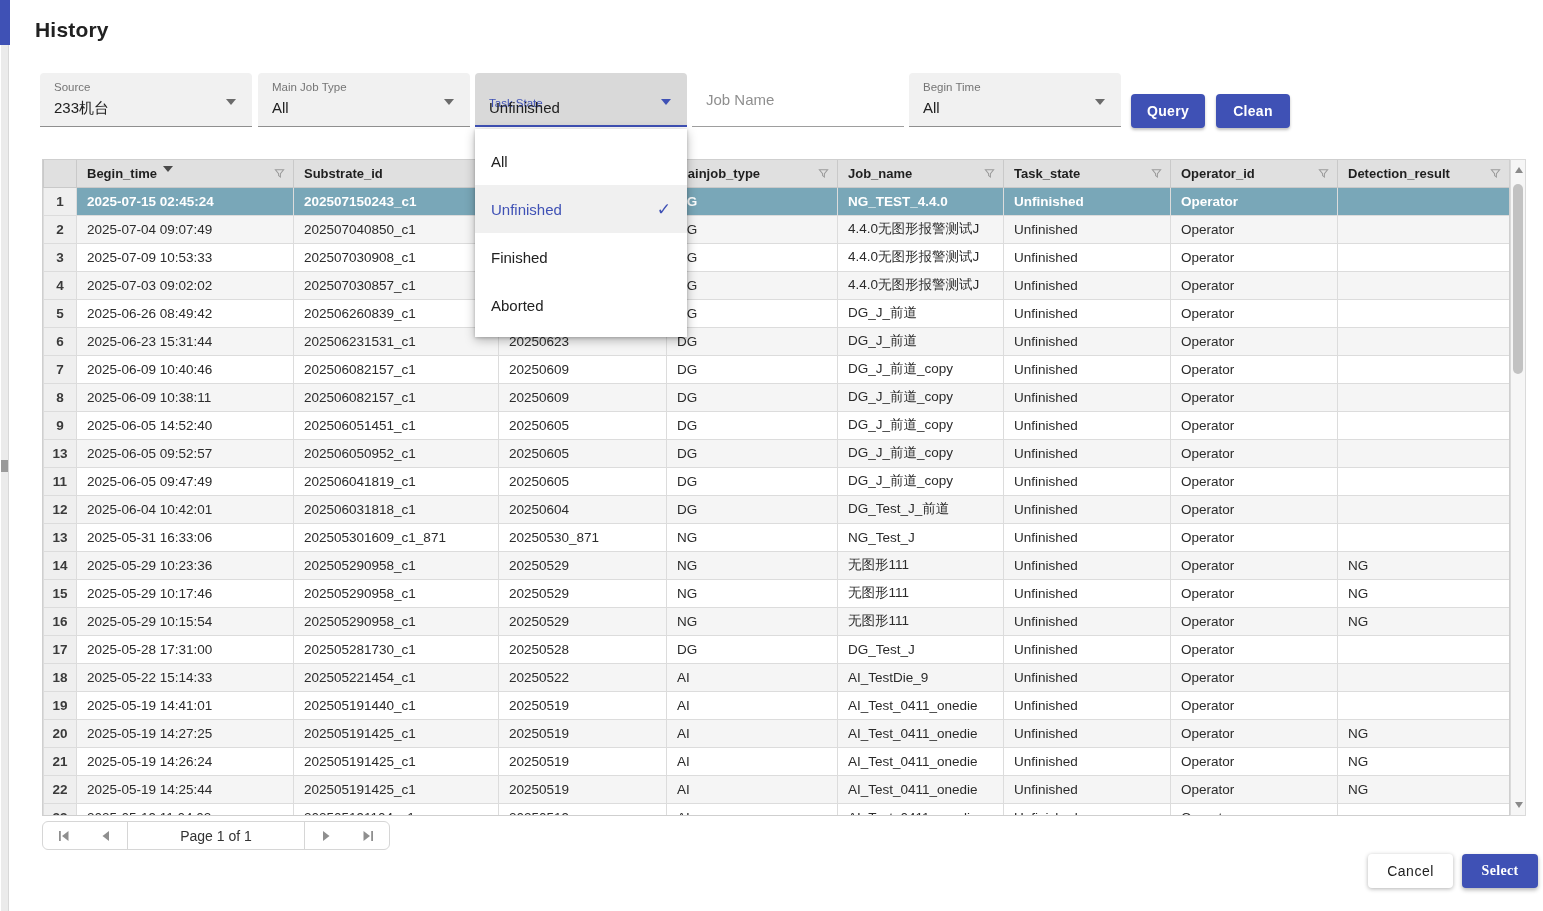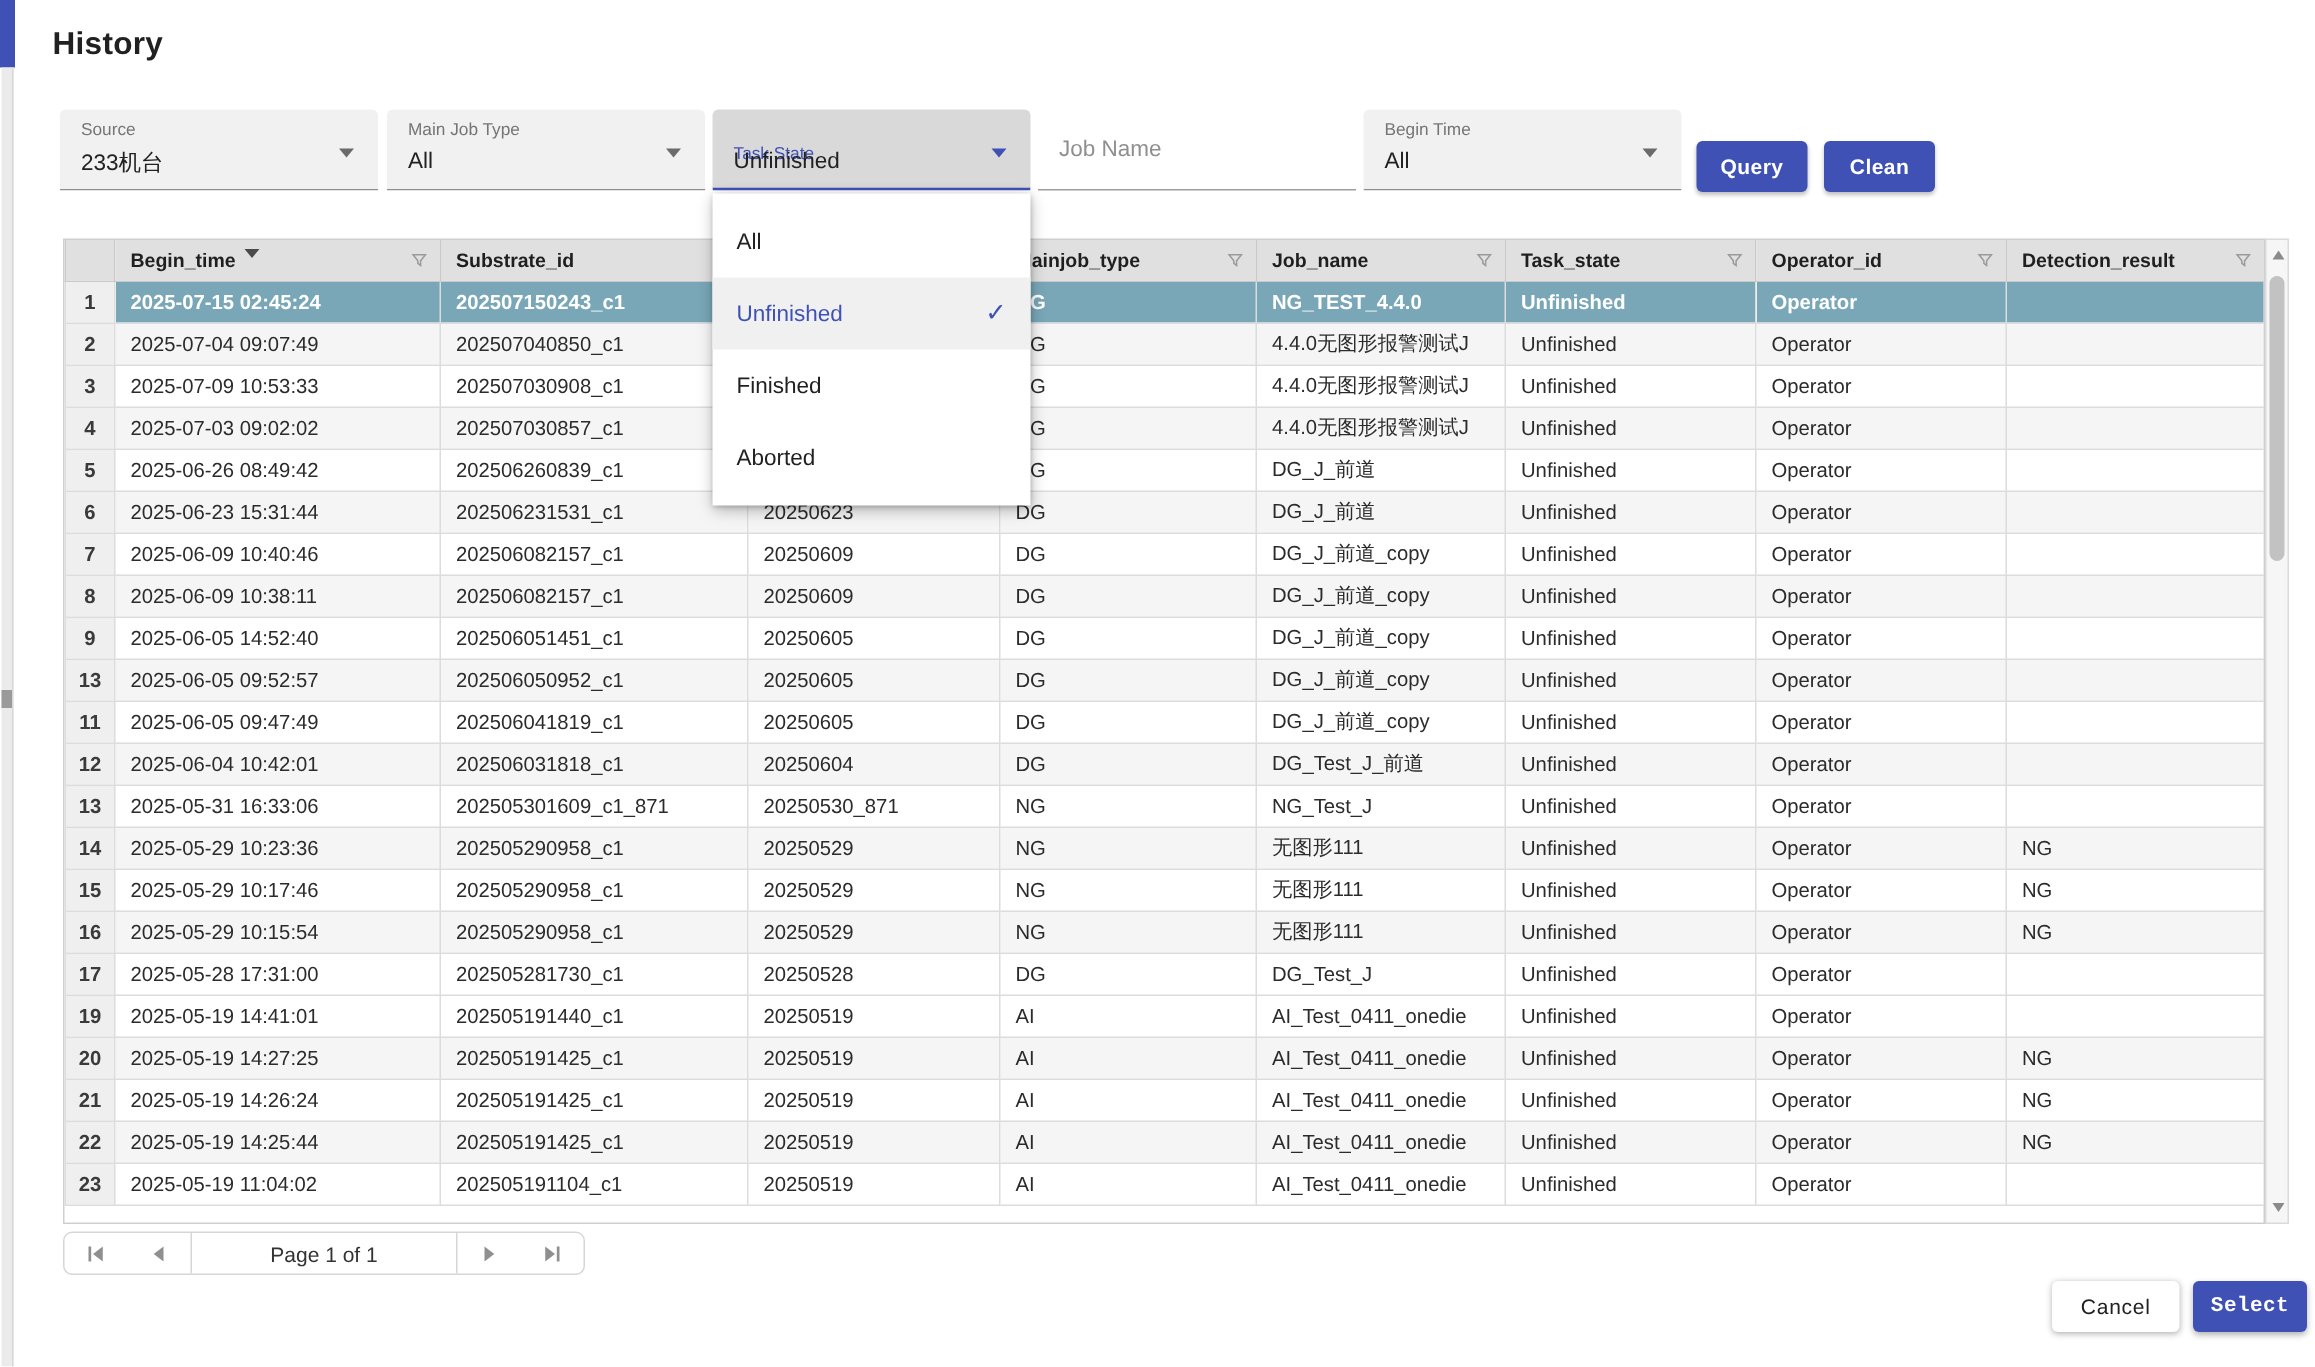--- a/index.html
+++ b/index.html
@@ -84,21 +84,21 @@
   .pager .plabel { flex:1; display:flex; align-items:center; justify-content:center;
     font-size:14px; color:#333; border-left:1px solid #d6d6d6; border-right:1px solid #d6d6d6; }
   .pager svg { display:block; }
 
   
   #btn-cancel { position:absolute; left:1368px; top:854px; width:85px; height:34px;
     background:#fff; color:#212121; border:none; border-radius:4px; font-size:14px;
     font-family:inherit; box-shadow:0 1px 4px rgba(0,0,0,.3); cursor:pointer; letter-spacing:.5px;}
   #btn-select { position:absolute; left:1462px; top:854px; width:76px; height:34px;
     background:#3f51b5; color:#fff; border:none; border-radius:4px; font-size:14px; font-weight:700;
-    font-family:Liberation Mono, monospace; box-shadow:0 2px 4px rgba(0,0,0,.3); cursor:pointer; letter-spacing:.3px;}
+    font-family:Liberation Serif, serif; box-shadow:0 2px 4px rgba(0,0,0,.3); cursor:pointer; letter-spacing:.3px;}
 </style>
 </head>
 <body>
 
 <div id="canvas">
 
   <div class="accent-bar"></div>
   <div class="page-scroll">
     <div class="thumb"></div>
   </div>
@@ -398,20 +398,31 @@
             <td>Operator</td>
             <td>NG</td>
           </tr>
           <tr>
             <td class="num">17</td>
             <td>2025-05-28 17:31:00</td>
             <td>202505281730_c1</td>
             <td>20250528</td>
             <td>DG</td>
             <td>DG_Test_J</td>
+            <td>Unfinished</td>
+            <td>Operator</td>
+            <td></td>
+          </tr>
+          <tr class="r-even">
+            <td class="num">18</td>
+            <td>2025-05-22 15:14:33</td>
+            <td>202505221454_c1</td>
+            <td>20250522</td>
+            <td>AI</td>
+            <td>AI_TestDie_9</td>
             <td>Unfinished</td>
             <td>Operator</td>
             <td></td>
           </tr>
           <tr>
             <td class="num">19</td>
             <td>2025-05-19 14:41:01</td>
             <td>202505191440_c1</td>
             <td>20250519</td>
             <td>AI</td>

